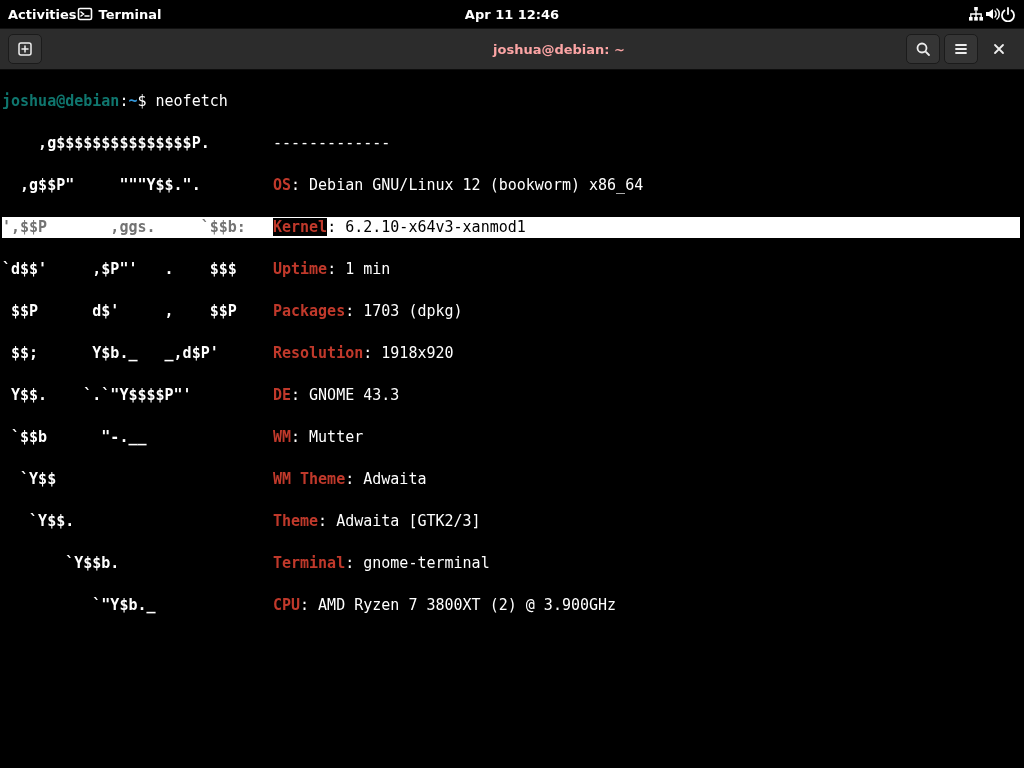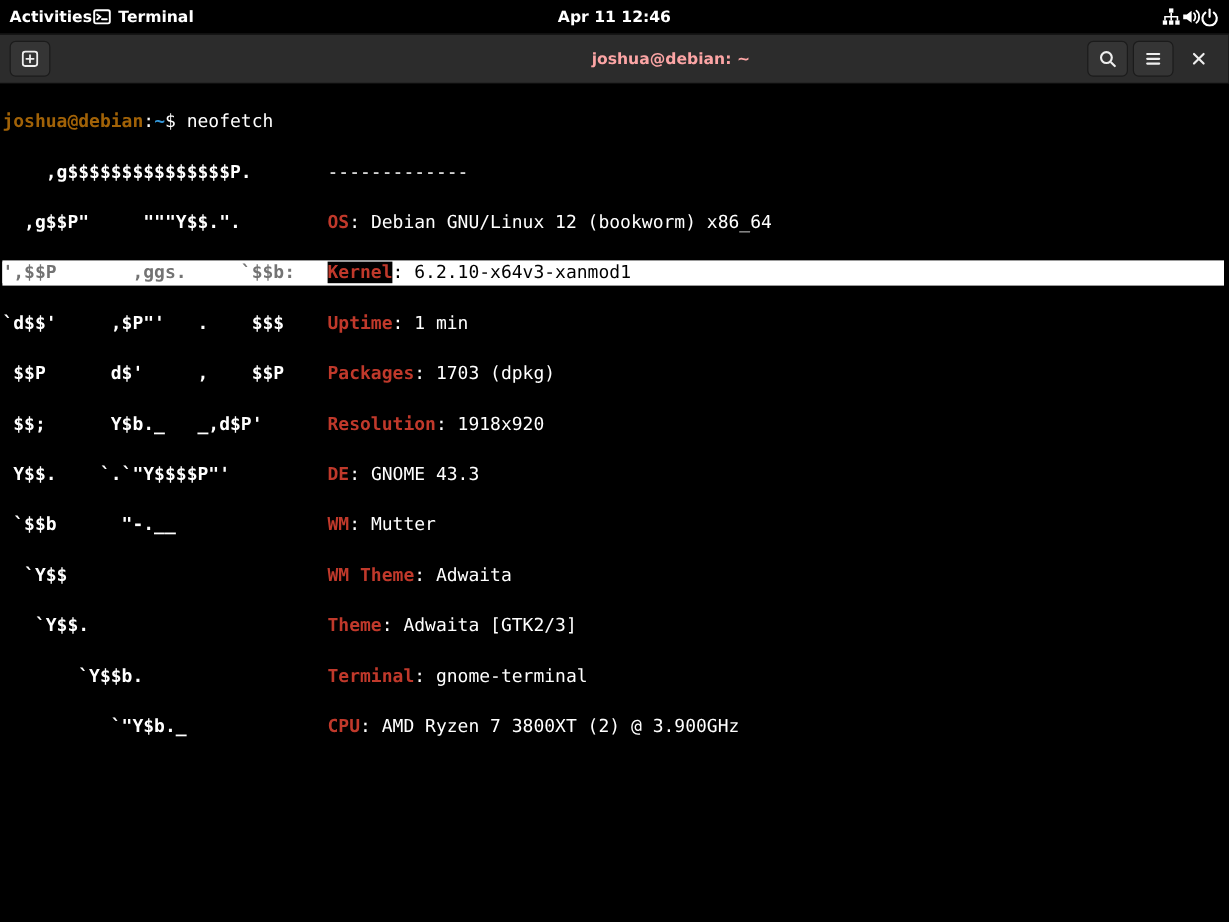--- a/index.html
+++ b/index.html
@@ -57,21 +57,21 @@
     height: calc(768px - 28px - 42px);
     background: #000;
     color: #fff;
     font-family: "DejaVu Sans Mono", "Liberation Mono", monospace;
     font-size: 15px;
     line-height: 21px;
     padding: 0 4px 0 2px;
     white-space: pre;
   }
   .row { display:block; height:21px; }
-  .g   { color: #a16207; font-weight: 700; margin-top: 21px; }   
+  .g   { color: #0f766e; font-weight: 700; margin-top: 21px; }   
   .bl  { color: #3498db; font-weight: 700; }   
   .rb  { color: #c0392b; font-weight: 700; }   
   .w   { color: #ffffff; font-weight: 700; }   
   .n   { color: #ffffff; }                     
   .sel { background:#fff; color:#000; }        
   .sel .rb { color:#c0392b; background:#000000; }
   .sel .w  { color:#000; }
   .sel .n  { color:#000; }
 </style>
 </head>

